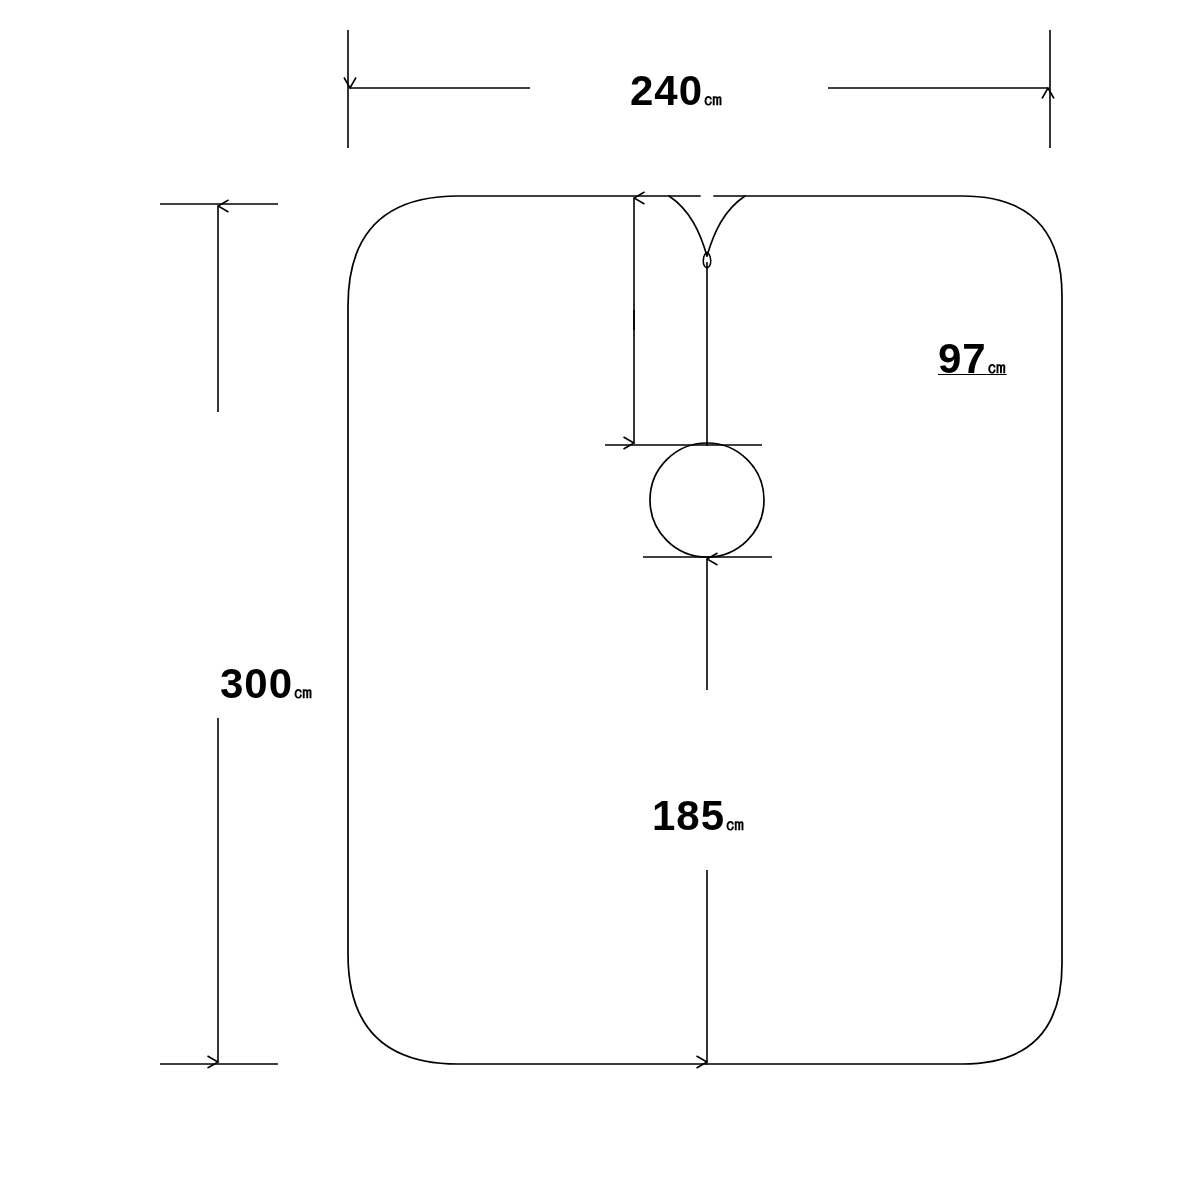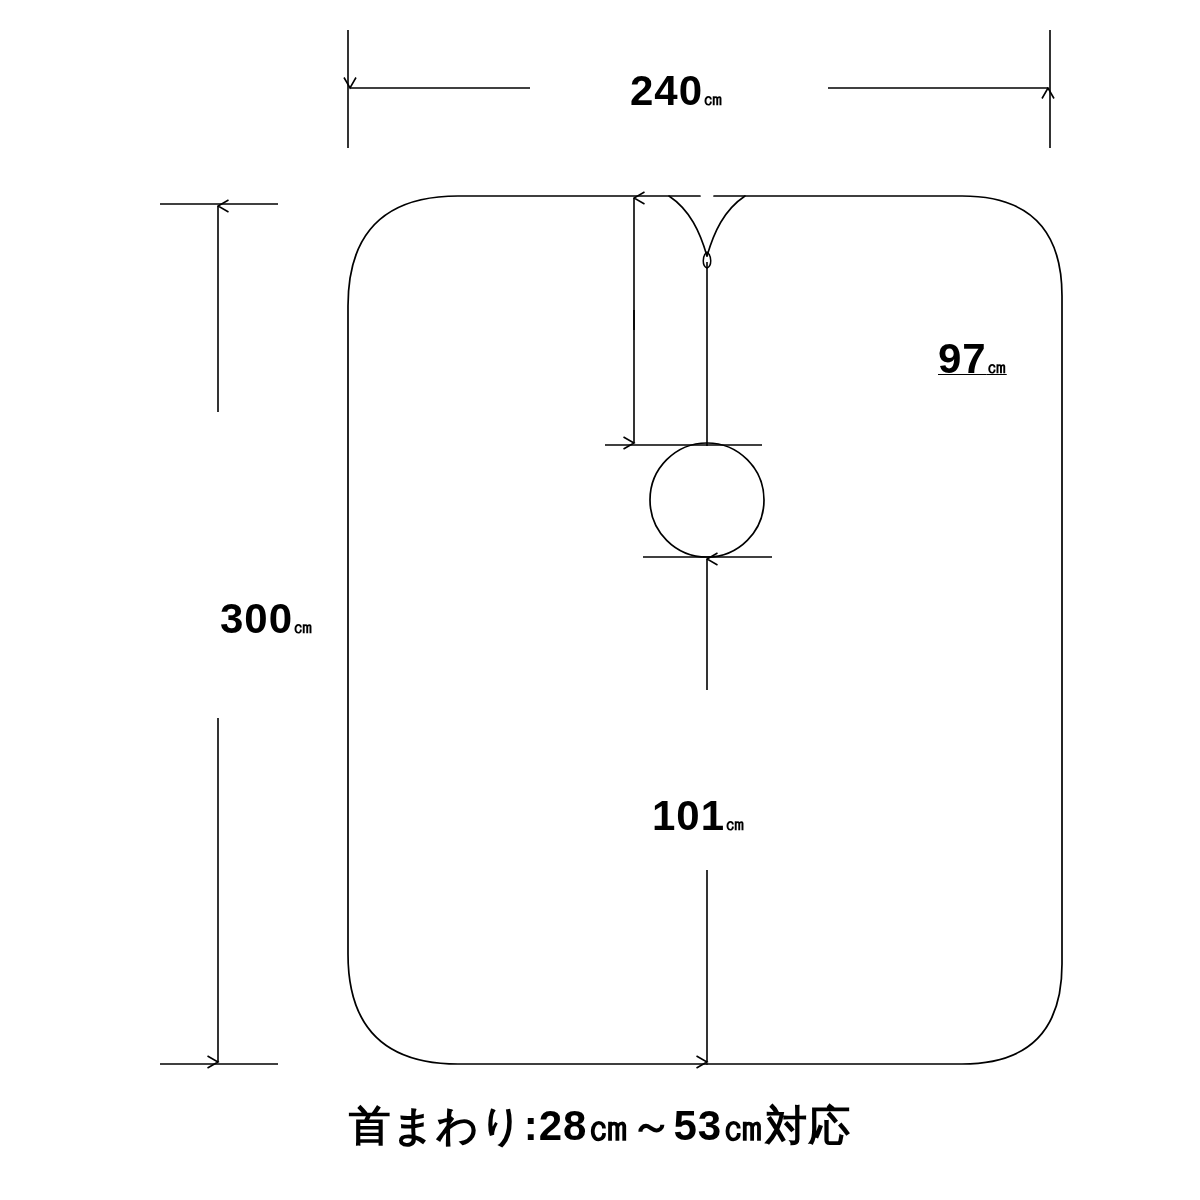--- a/index.html
+++ b/index.html
@@ -47,21 +47,21 @@
     font-weight: bold;
     letter-spacing: 0px;
     vertical-align: baseline;
   }
   #label-width-top {
     left: 630px;
     top: 70px;
   }
   #label-height-left {
     left: 220px;
-    top: 598px;
+    top: 663px;
   }
   #label-neck-to-top {
     left: 938px;
     top: 338px;
     text-decoration: underline;
   }
   #label-neck-to-bottom {
     left: 652px;
     top: 795px;
   }
@@ -156,18 +156,17 @@
 
   <div class="dim-label" id="label-height-left">
     <span class="dim-num">300</span><span class="dim-unit">㎝</span>
   </div>
 
   <div class="dim-label" id="label-neck-to-top">
     <span class="dim-num">97</span><span class="dim-unit">㎝</span>
   </div>
 
   <div class="dim-label" id="label-neck-to-bottom">
-    <span class="dim-num">101</span><span class="dim-unit">㎝</span>
+    <span class="dim-num">185</span><span class="dim-unit">㎝</span>
   </div>
 
-  <div id="caption-neck-range">首まわり:28㎝～53㎝対応</div>
 
 </div>
 
 </body></html>

